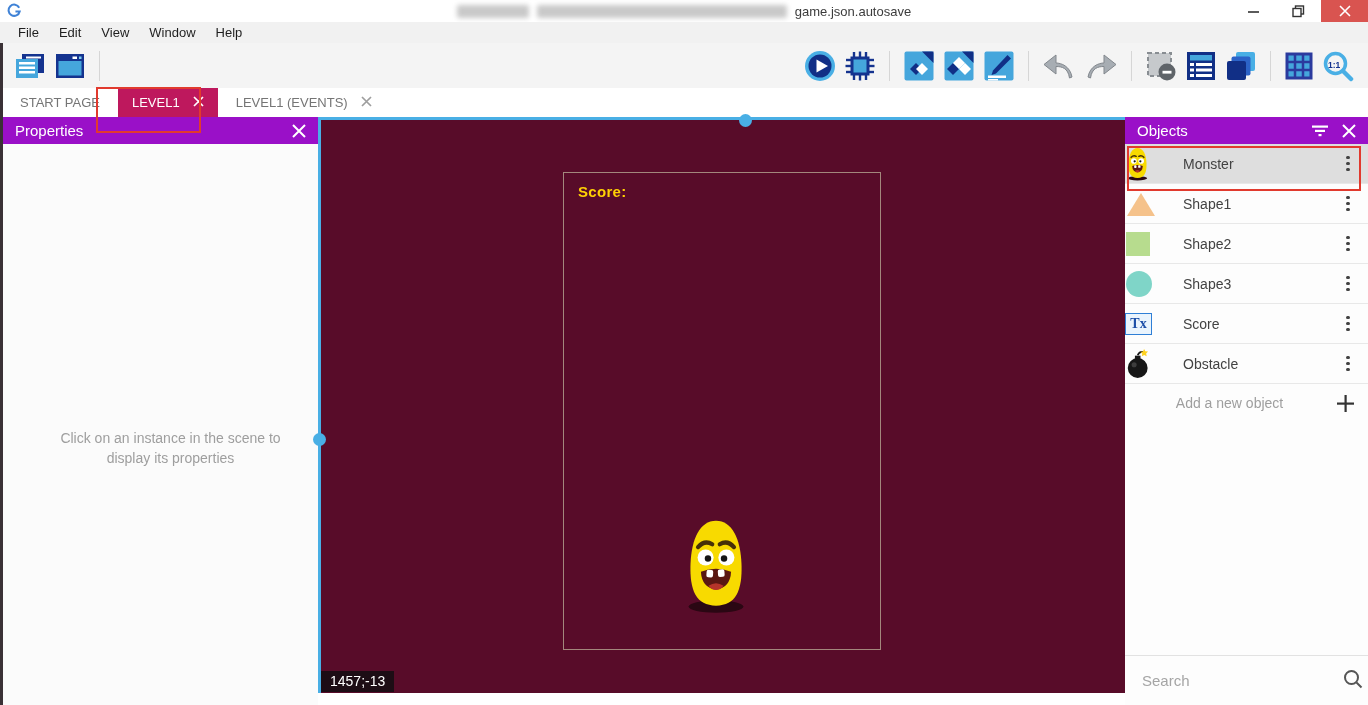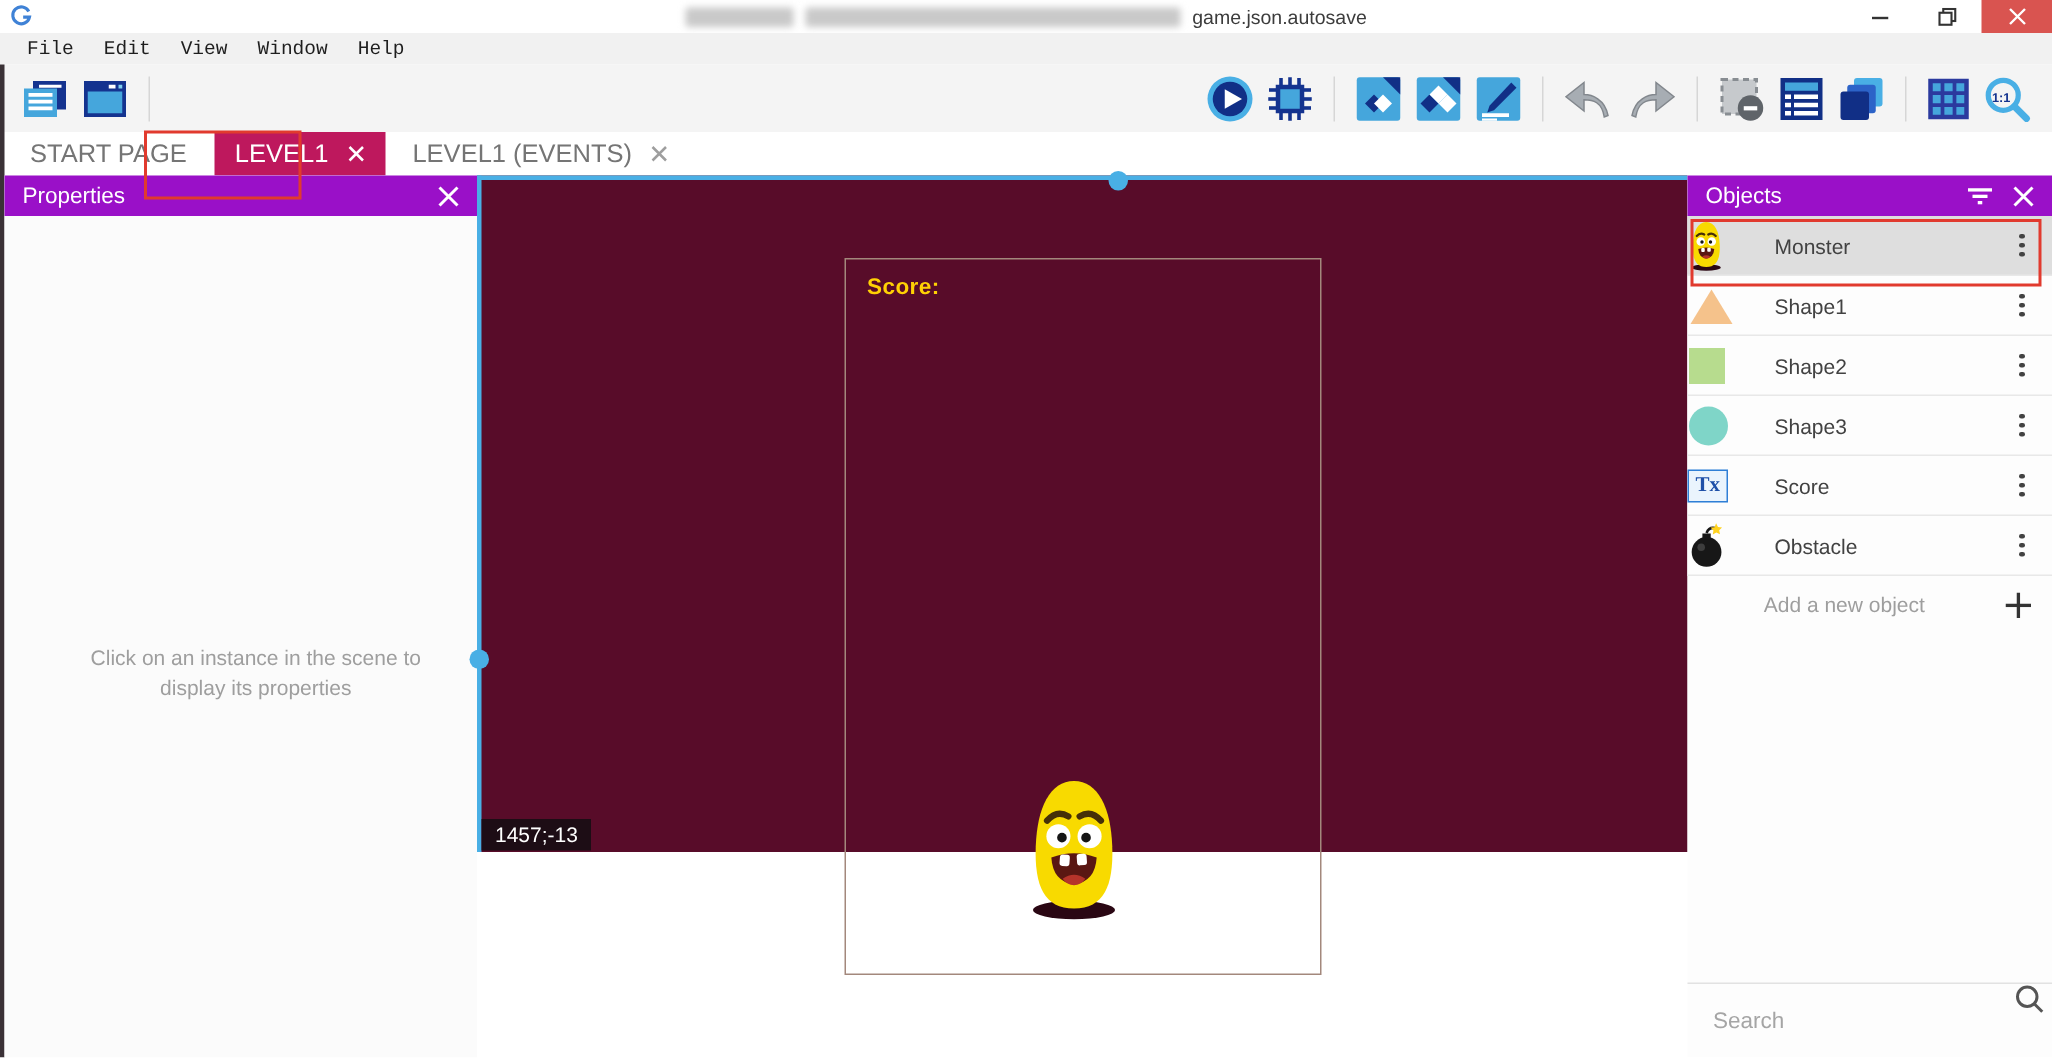--- a/index.html
+++ b/index.html
@@ -15,52 +15,52 @@
   .title-center { position:absolute; left:0; right:0; top:0; height:22px;
     display:flex; align-items:center; justify-content:center; gap:8px; }
   .blur-block { height:13px; background:#c9c9c9; border-radius:2px; filter:blur(2.5px); }
   .title-text { font-size:13px; color:#3c3c3c; }
   .win-controls { position:absolute; right:0; top:0; height:22px; display:flex; }
   .win-btn { width:45px; height:22px; display:flex; align-items:center; justify-content:center; }
   .win-close { width:47px; background:#d95450; }
 
   
   .menubar { position:absolute; top:22px; left:0; right:0; height:21px; background:#f1f1f1;
-    display:flex; align-items:center; padding-left:8px;font-family:Liberation Mono, monospace; }
+    display:flex; align-items:center; padding-left:8px; }
   .menu-item { font-size:13px; color:#1e1e1e; padding:0 10px; }
 
   
   .toolbar { position:absolute; top:43px; left:0; right:0; height:45px; background:#f4f4f4;
     display:flex; align-items:center; padding:0 10px; }
   .tb-btn { display:flex; align-items:center; justify-content:center; margin:0 4px; position:relative; }
   .tb-sep { width:1px; height:30px; background:#d6d6d6; margin:0 9px; }
   .tb-right { margin-left:auto; display:flex; align-items:center; }
   .zoom-label { position:absolute; left:6px; top:10px; font-size:8.5px; font-weight:bold; color:#14338f; }
 
   
   .tabbar { position:absolute; top:88px; left:0; right:0; height:29px; background:#ffffff;
     display:flex; align-items:stretch; padding-left:6px; }
-  .tab { display:flex; align-items:center; padding:0 14px; gap:13px; font-size:17px; color:#757575; }
+  .tab { display:flex; align-items:center; padding:0 14px; gap:13px; font-size:13px; color:#757575; }
   .tab.active { background:#be185d; color:#ffffff; margin:0 4px; }
 
   
   .panel-header { height:27px; background:#9a10c8; color:#fff; display:flex; align-items:center;
     padding:0 12px; font-size:15px; }
   .panel-header .spacer { flex:1; }
   .hdr-icon { display:flex; align-items:center; margin-left:14px; }
 
   .edge-strip { position:absolute; left:0; top:43px; bottom:0; width:3px; background:#3a3136; }
 
   
   .properties { position:absolute; top:117px; left:3px; width:315px; bottom:0; background:#fbfbfb; }
   .props-msg { margin-top:284px; text-align:center; color:#9e9e9e; font-size:14px;
     line-height:1.45; padding:0 18px;margin-left:20px; }
 
   
-  .canvas { position:absolute; top:117px; left:318px; width:807px; height:451px; background:#580c29; }
+  .canvas { position:absolute; top:117px; left:318px; width:807px; height:576px; background:#580c29; }
   .canvas-top-line { position:absolute; top:0; left:0; right:0; height:3px; background:#49afe5; }
   .canvas-left-line { position:absolute; top:0; left:0; bottom:0; width:3px; background:#49afe5; }
   .handle { position:absolute; width:13px; height:13px; border-radius:50%; background:#49afe5; }
   .handle-top { left:421px; top:-3px; }
   .handle-left { left:-5px; top:316px; }
   .game-frame { position:absolute; left:245px; top:55px; width:318px; height:478px;
     border:1px solid #a3887c; }
   .score-label { position:absolute; left:260px; top:66px; color:#ffd104; font-weight:bold;
     font-size:15px; letter-spacing:0.3px; }
   .monster-large { position:absolute; left:364px; top:400px; width:68px; height:98px; }
@@ -73,21 +73,21 @@
   .obj-row.selected { background:#dedede; }
   .obj-icon { width:58px; display:flex; justify-content:flex-start; align-items:center; }
   .obj-label { flex:1; font-size:14px; color:#424242; }
   .obj-menu { width:40px; display:flex; justify-content:center; }
   .dots { display:flex; flex-direction:column; gap:2.5px; }
   .dots i { width:3.5px; height:3.5px; border-radius:50%; background:#424242; }
   .add-row { height:38px; display:flex; align-items:center; }
   .add-label { flex:1; text-align:center; padding-left:12px; font-size:14px; color:#9e9e9e; }
   .add-plus { width:46px; display:flex; justify-content:center; }
   .search-bar { position:absolute; bottom:0; left:0; right:0; height:50px; background:#fdfdfd;
-    border-top:1px solid #e2e2e2; display:flex; padding:0 15px; }
+    border-top:1px solid #e2e2e2; display:flex; align-items:center; padding:0 15px; }
   .search-input { flex:1; border:none; outline:none; background:transparent; font-size:15px; color:#424242;
     font-family:"Liberation Sans", sans-serif; }
   .search-input::placeholder { color:#a5a5a5; }
 
   
   .tx-icon { width:27px; height:22px; border:1px solid #2f7fd6; background:#eaf4fd; position:relative;
     display:flex; align-items:center; justify-content:center; }
   .tx-icon span { font-family:"Liberation Serif", serif; font-weight:bold; font-size:14px;
     color:#1d4fa8; line-height:1; position:relative; z-index:2; }
   .tx-line { position:absolute; left:2px; right:2px; height:2px; background:#7db9e8; }

